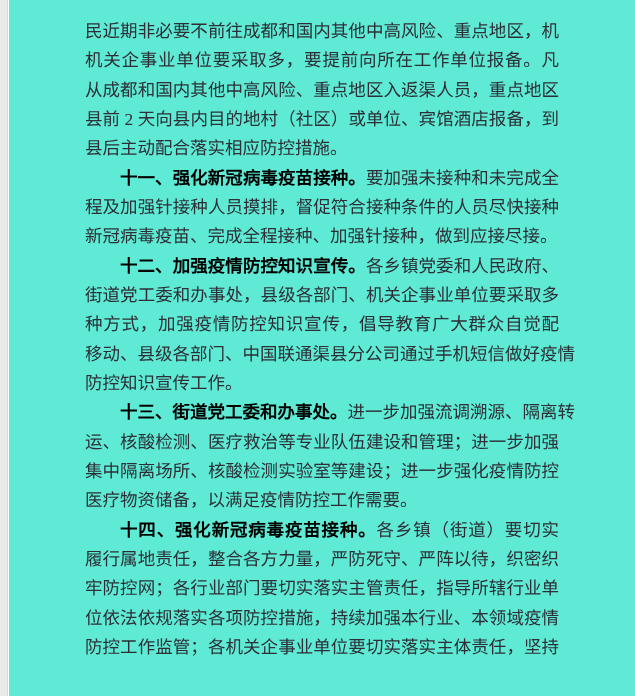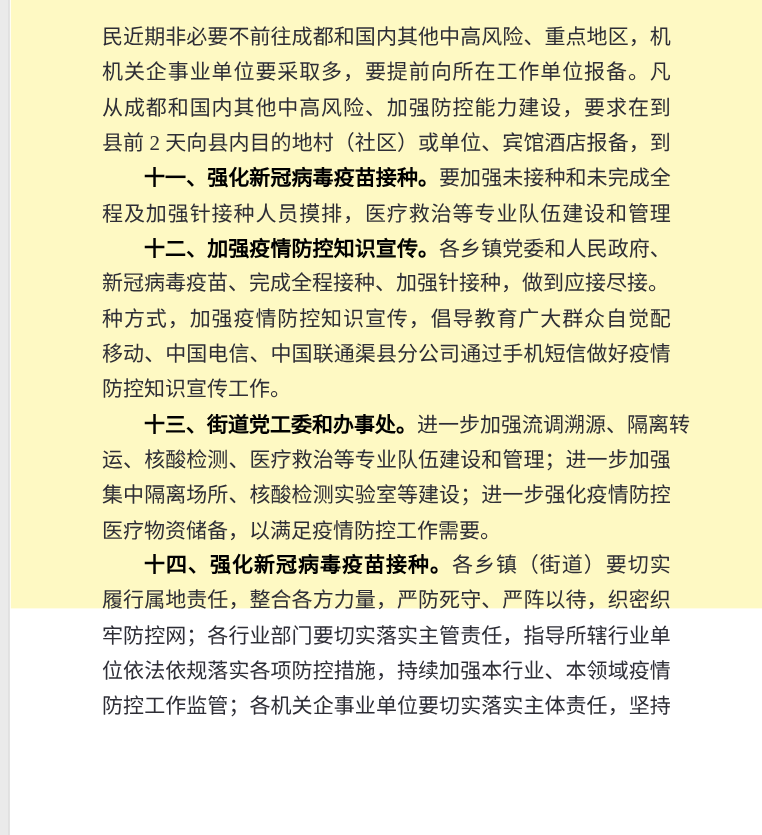--- a/index.html
+++ b/index.html
@@ -16,22 +16,22 @@
     width: 8px;
     height: 696px;
     background: #eaeaea;
     border-right: 1px solid #d9d9d9;
     box-sizing: border-box;
   }
   .page {
     position: absolute;
     left: 9px; top: 0;
     width: 626px;
-    height: 507px;
-    background: #fef9c3;
+    height: 696px;
+    background: #5eead4;
   }
   .content {
     position: absolute;
     left: 76px; 
     top: 17px;
     width: 474px;
     font-family: "Liberation Serif", "DejaVu Serif", serif;
     font-size: 17.5px;
     line-height: 29.33px;
     color: #2e2e36;
@@ -57,28 +57,30 @@
   }
 </style>
 </head>
 <body style="background: rgb(255, 255, 255);">
 
 <div class="gutter" style="background: rgb(234, 234, 234); border-right-color: rgb(217, 217, 217);"></div>
 <div class="page">
   <div class="content" style="color: rgb(46, 46, 54);">
       <div class="line">民近期非必要不前往成都和国内其他中高风险、重点地区，机</div>
       <div class="line">机关企事业单位要采取多，要提前向所在工作单位报备。凡</div>
-      <div class="line">从成都和国内其他中高风险、加强防控能力建设，要求在到</div>
+      <div class="line">从成都和国内其他中高风险、重点地区入返渠人员，重点地区</div>
       <div class="line">县前 2 天向县内目的地村（社区）或单位、宾馆酒店报备，到</div>
+      <div class="line last">县后主动配合落实相应防控措施。</div>
       <div class="line indent"><span class="hd" style="color: rgb(0, 0, 0);">十一、强化新冠病毒疫苗接种。</span>要加强未接种和未完成全</div>
-      <div class="line">程及加强针接种人员摸排，医疗救治等专业队伍建设和管理</div>
+      <div class="line">程及加强针接种人员摸排，督促符合接种条件的人员尽快接种</div>
+      <div class="line last">新冠病毒疫苗、完成全程接种、加强针接种，做到应接尽接。</div>
       <div class="line indent"><span class="hd" style="color: rgb(0, 0, 0);">十二、加强疫情防控知识宣传。</span>各乡镇党委和人民政府、</div>
-      <div class="line last">新冠病毒疫苗、完成全程接种、加强针接种，做到应接尽接。</div>
+      <div class="line">街道党工委和办事处，县级各部门、机关企事业单位要采取多</div>
       <div class="line">种方式，加强疫情防控知识宣传，倡导教育广大群众自觉配</div>
-      <div class="line">移动、中国电信、中国联通渠县分公司通过手机短信做好疫情</div>
+      <div class="line">移动、县级各部门、中国联通渠县分公司通过手机短信做好疫情</div>
       <div class="line last">防控知识宣传工作。</div>
       <div class="line indent"><span class="hd" style="color: rgb(0, 0, 0);">十三、街道党工委和办事处。</span>进一步加强流调溯源、隔离转</div>
       <div class="line">运、核酸检测、医疗救治等专业队伍建设和管理；进一步加强</div>
       <div class="line">集中隔离场所、核酸检测实验室等建设；进一步强化疫情防控</div>
       <div class="line last">医疗物资储备，以满足疫情防控工作需要。</div>
       <div class="line indent"><span class="hd" style="color: rgb(0, 0, 0);">十四、强化新冠病毒疫苗接种。</span>各乡镇（街道）要切实</div>
       <div class="line">履行属地责任，整合各方力量，严防死守、严阵以待，织密织</div>
       <div class="line">牢防控网；各行业部门要切实落实主管责任，指导所辖行业单</div>
       <div class="line">位依法依规落实各项防控措施，持续加强本行业、本领域疫情</div>
       <div class="line">防控工作监管；各机关企事业单位要切实落实主体责任，坚持</div>

